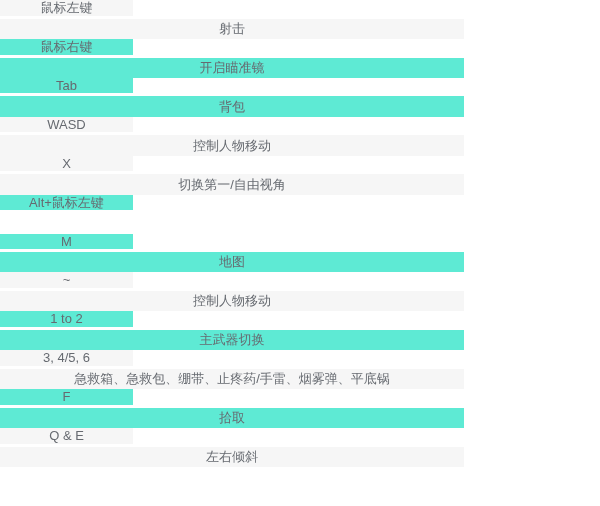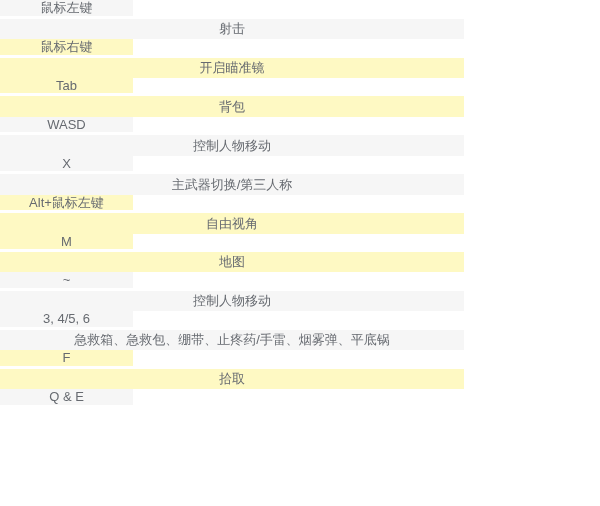--- a/index.html
+++ b/index.html
@@ -24,21 +24,21 @@
     display: flex;
     flex-direction: column;
     width: 600px;
     height: 38.9231px;
     align-items: stretch;
   }
   .kb-row.odd .kb-cell {
     background: #f6f6f6;
   }
   .kb-row.even .kb-cell {
-    background: #fef9c3;
+    background: #5eead4;
   }
   .kb-cell {
     display: flex;
     align-items: center;
     justify-content: center;
     font-size: 13px;
     color: #666a70;
     line-height: 1.2;
     box-sizing: border-box;
     white-space: nowrap;
@@ -79,44 +79,49 @@
       <div class="kb-cell kb-cell-action">背包</div>
     </div>
     <div class="kb-row odd">
       <div class="kb-cell kb-cell-key">WASD</div>
       <div class="kb-col-gap"></div>
       <div class="kb-cell kb-cell-action">控制人物移动</div>
     </div>
     <div class="kb-row odd">
       <div class="kb-cell kb-cell-key">X</div>
       <div class="kb-col-gap"></div>
-      <div class="kb-cell kb-cell-action">主武器切换/第三人称</div>
+      <div class="kb-cell kb-cell-action">切换第一/自由视角</div>
     </div>
     <div class="kb-row even">
       <div class="kb-cell kb-cell-key">Alt+鼠标左键</div>
       <div class="kb-col-gap"></div>
-      <div class="kb-cell kb-cell-action">自由视角</div>
     </div>
     <div class="kb-row even">
       <div class="kb-cell kb-cell-key">M</div>
       <div class="kb-col-gap"></div>
       <div class="kb-cell kb-cell-action">地图</div>
     </div>
     <div class="kb-row odd">
       <div class="kb-cell kb-cell-key">~</div>
       <div class="kb-col-gap"></div>
       <div class="kb-cell kb-cell-action">控制人物移动</div>
+    </div>
+    <div class="kb-row even">
+      <div class="kb-cell kb-cell-key">1 to 2</div>
+      <div class="kb-col-gap"></div>
+      <div class="kb-cell kb-cell-action">主武器切换</div>
     </div>
     <div class="kb-row odd">
       <div class="kb-cell kb-cell-key">3, 4/5, 6</div>
       <div class="kb-col-gap"></div>
       <div class="kb-cell kb-cell-action">急救箱、急救包、绷带、止疼药/手雷、烟雾弹、平底锅</div>
     </div>
     <div class="kb-row even">
       <div class="kb-cell kb-cell-key">F</div>
       <div class="kb-col-gap"></div>
       <div class="kb-cell kb-cell-action">拾取</div>
     </div>
     <div class="kb-row odd">
       <div class="kb-cell kb-cell-key">Q &amp; E</div>
       <div class="kb-col-gap"></div>
+      <div class="kb-cell kb-cell-action">左右倾斜</div>
     </div>
   </div>
 
 </body></html>

